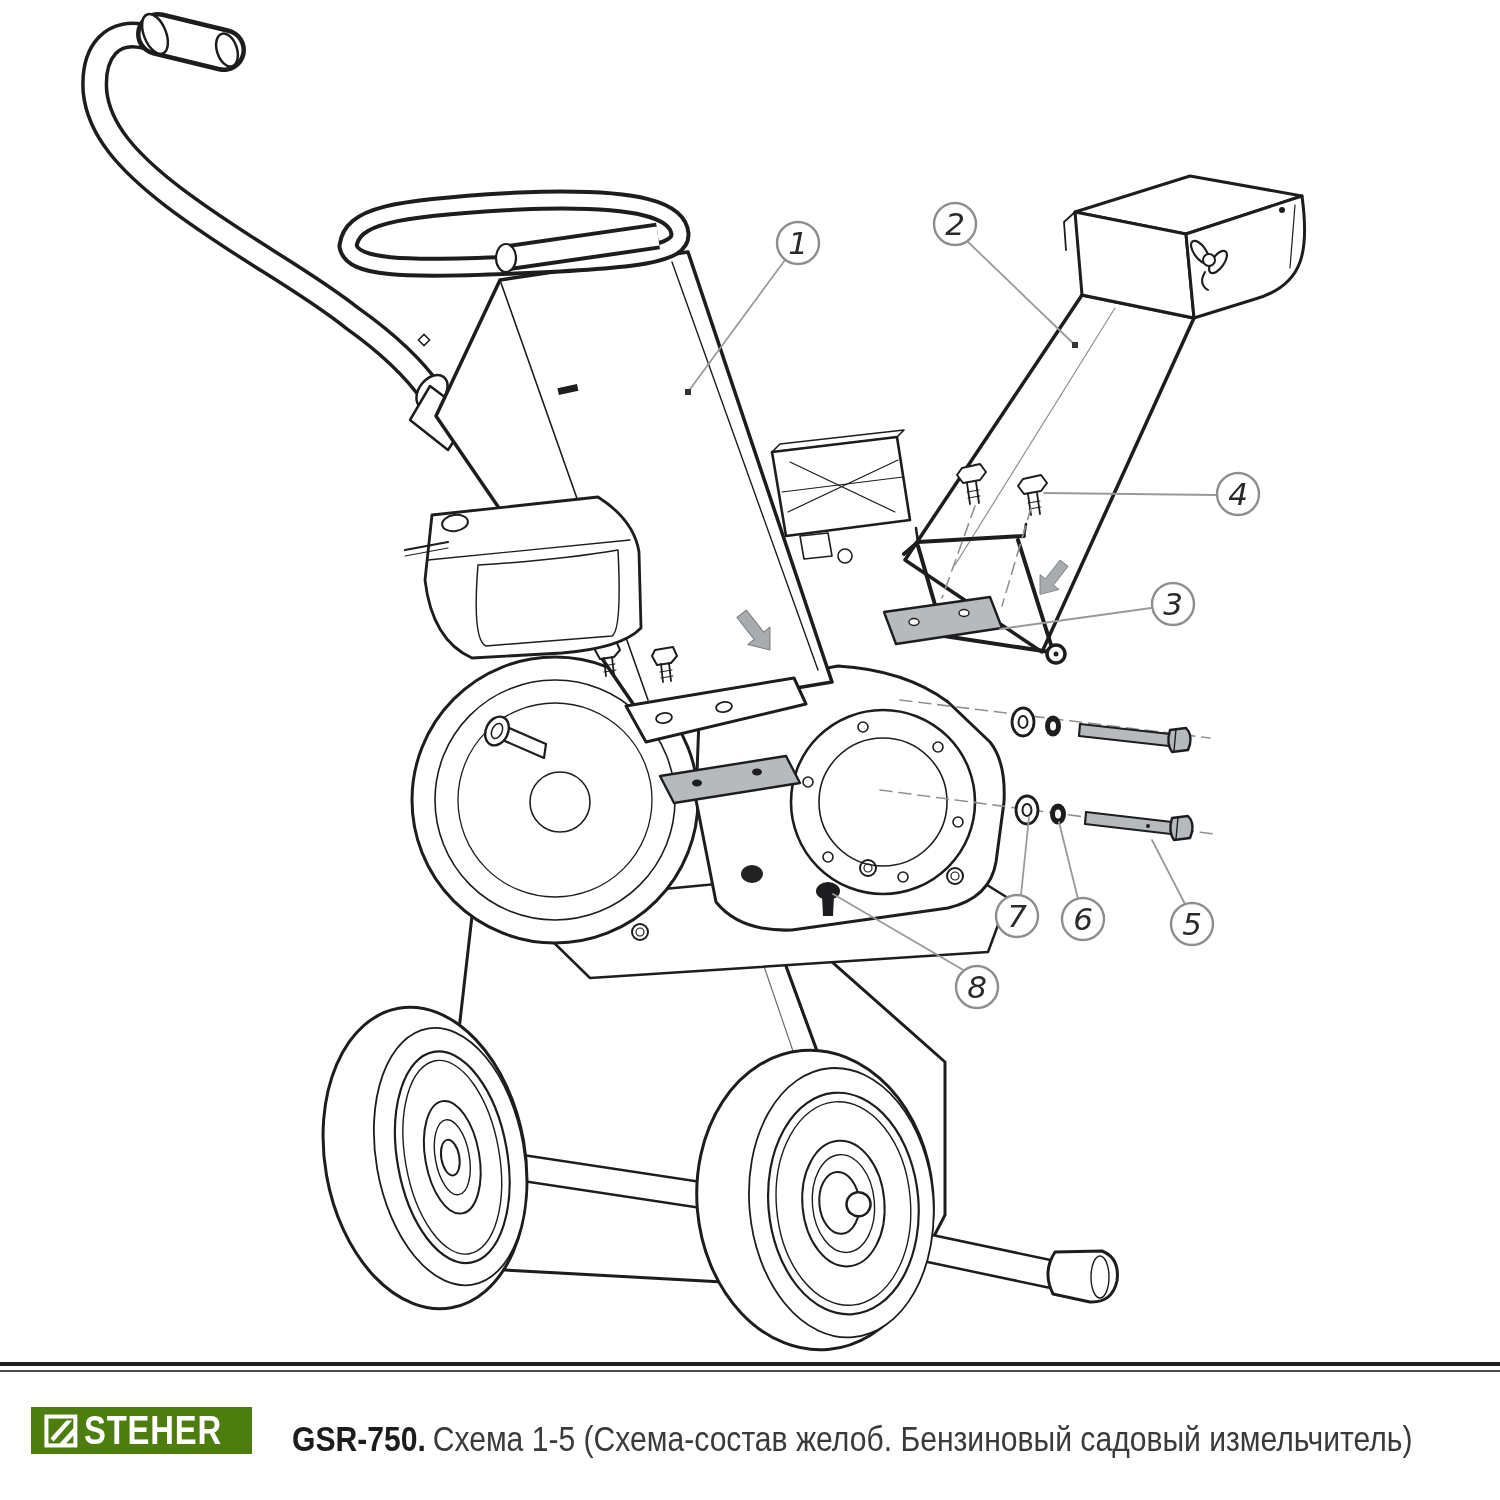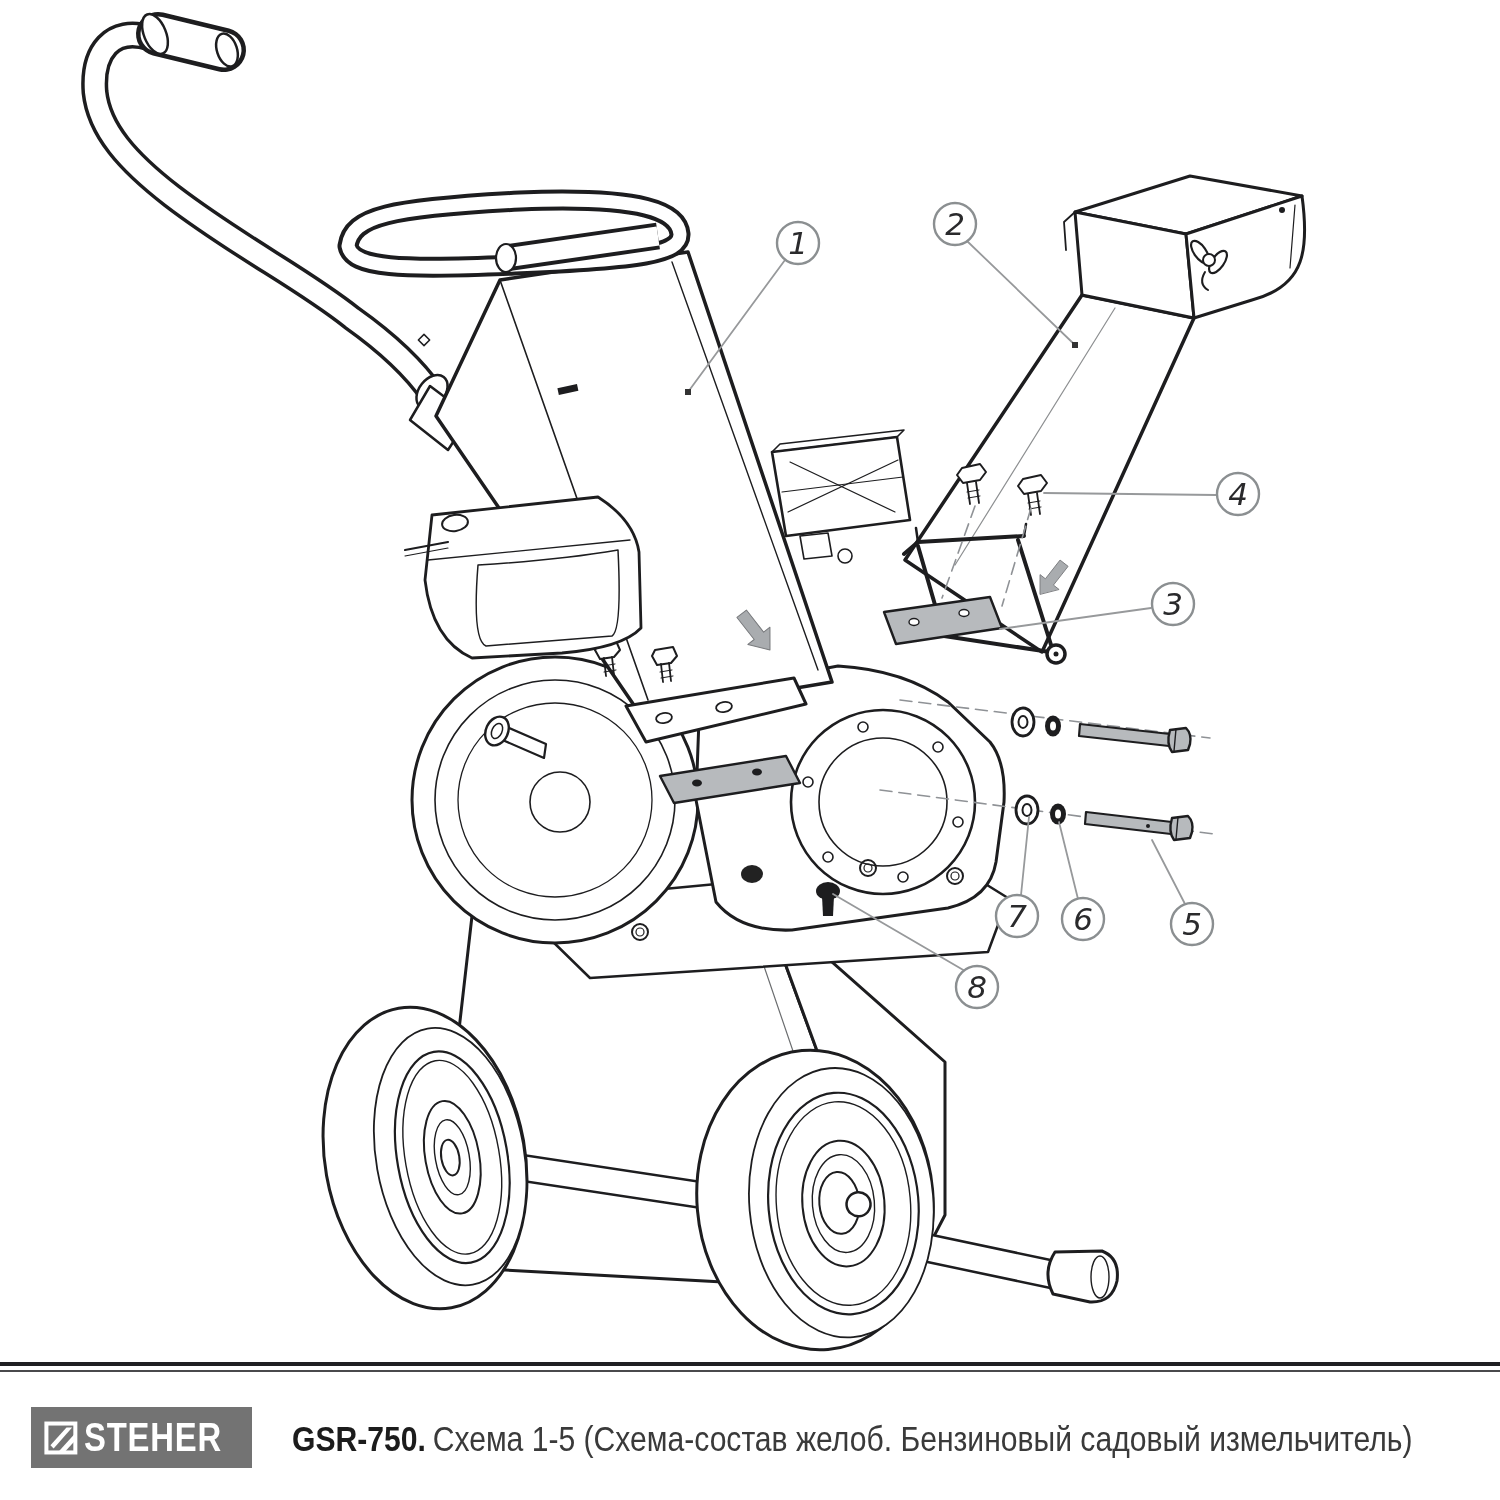--- a/index.html
+++ b/index.html
@@ -3,21 +3,21 @@
 <meta charset="utf-8">
 <style>
   html,body{margin:0;padding:0;background:#ffffff;}
   .stage{position:relative;width:1500px;height:1500px;background:#ffffff;overflow:hidden;
          font-family:"Liberation Sans",sans-serif;}
   .drawing{position:absolute;left:0;top:0;}
   .callout-num{font-family:"DejaVu Sans","Liberation Sans",sans-serif;font-style:italic;
                font-size:31px;fill:#2a2a2c;}
   .footer-rule-a{position:absolute;left:0;right:0;top:1362px;height:4px;background:#202022;}
   .footer-rule-b{position:absolute;left:0;right:0;top:1370px;height:2px;background:#4a4a4c;}
-  .logo{position:absolute;left:31px;top:1407px;width:221px;height:61px;background:#737373;
+  .logo{position:absolute;left:31px;top:1407px;width:221px;height:47px;background:#4d7c0f;
         display:flex;align-items:center;padding-left:13px;box-sizing:border-box;}
   .logo-text{color:#ffffff;font-weight:700;font-size:40px;letter-spacing:1px;
              transform:scaleX(.82);transform-origin:left center;margin-left:6px;
              font-family:"Liberation Sans",sans-serif;}
   .caption{position:absolute;left:292px;top:1419px;white-space:nowrap;font-size:35px;
            transform:scaleX(.86);transform-origin:left center;color:#3a3a3a;}
   .caption b{color:#1c1c1c;font-weight:700;margin-right:8px;}
 </style>
 </head>
 <body>

